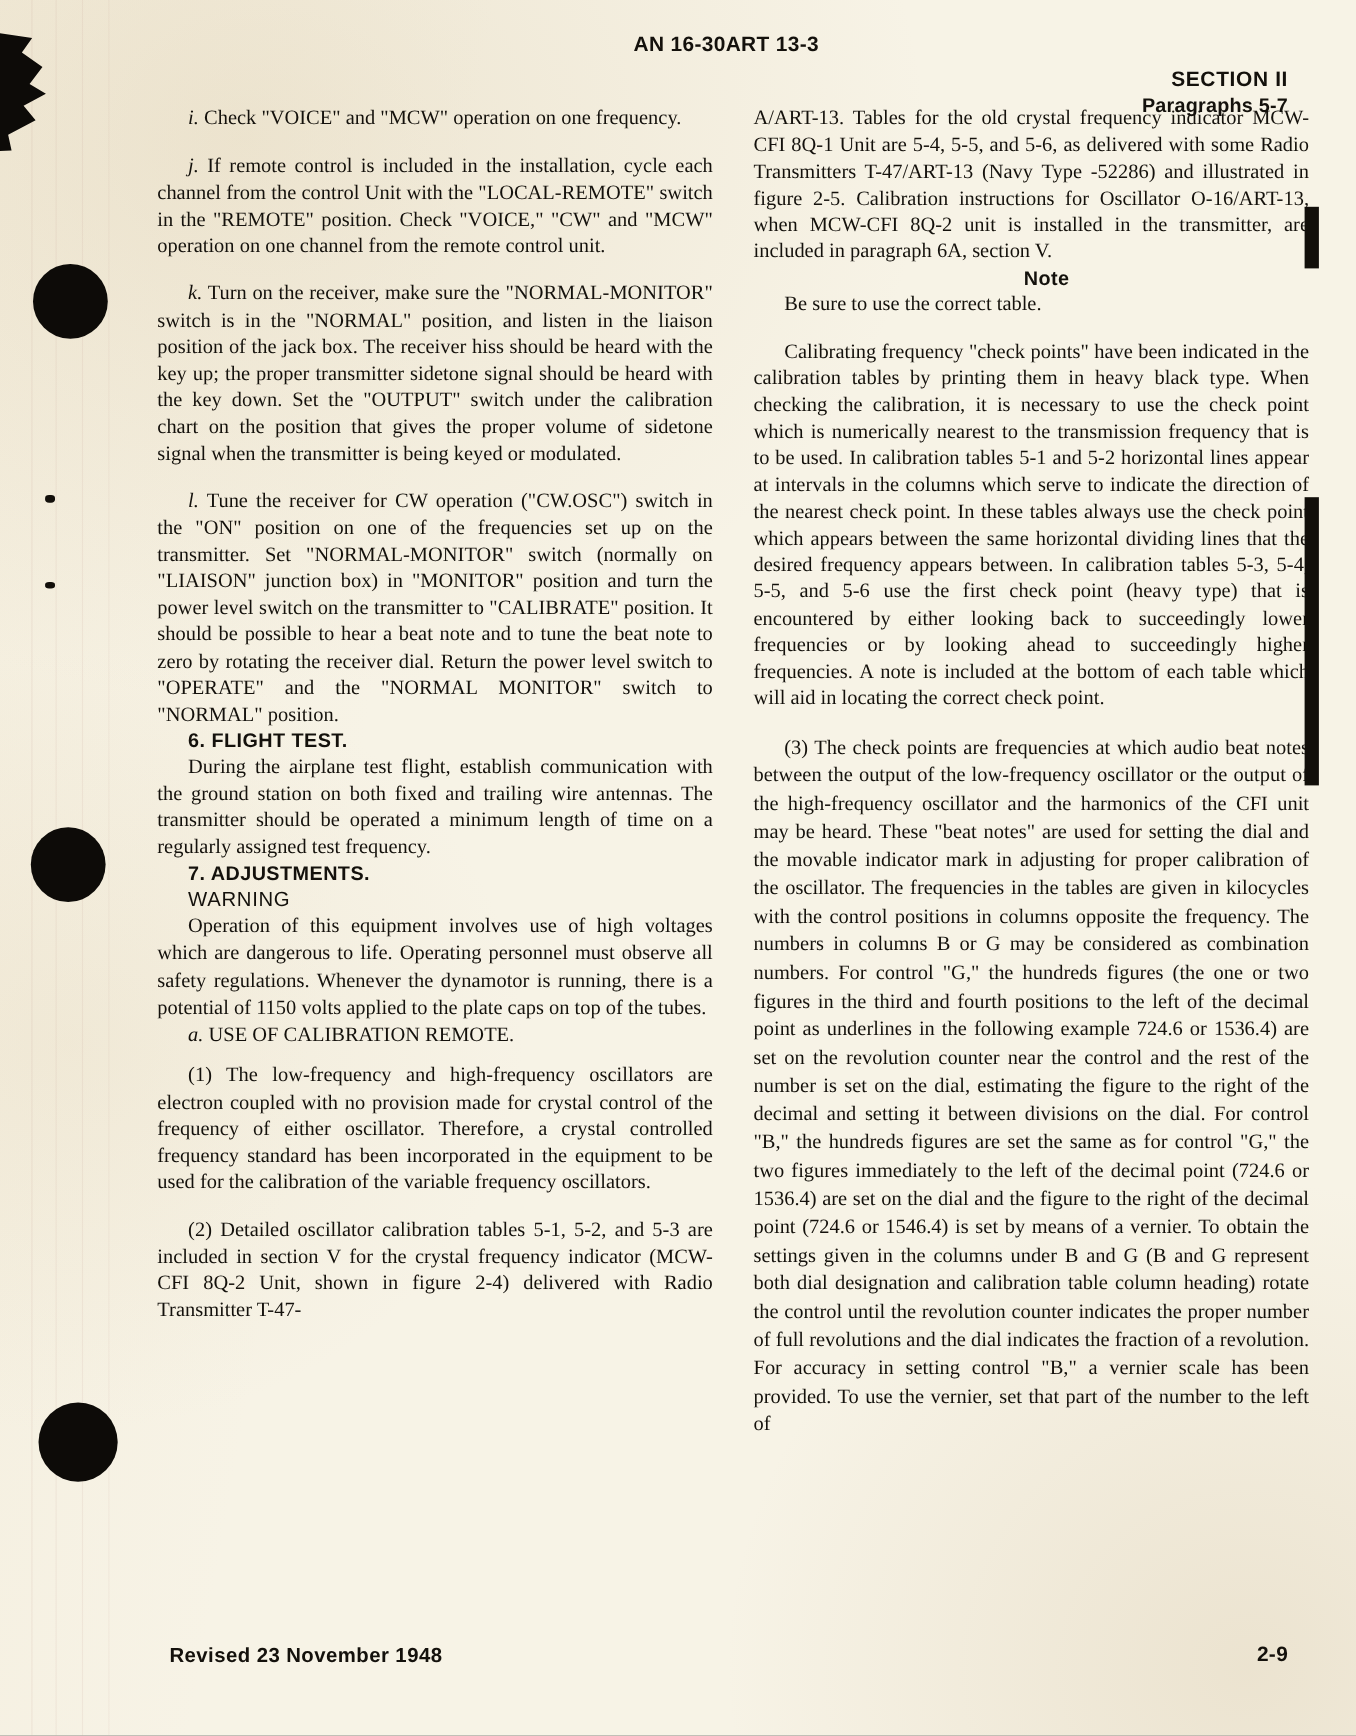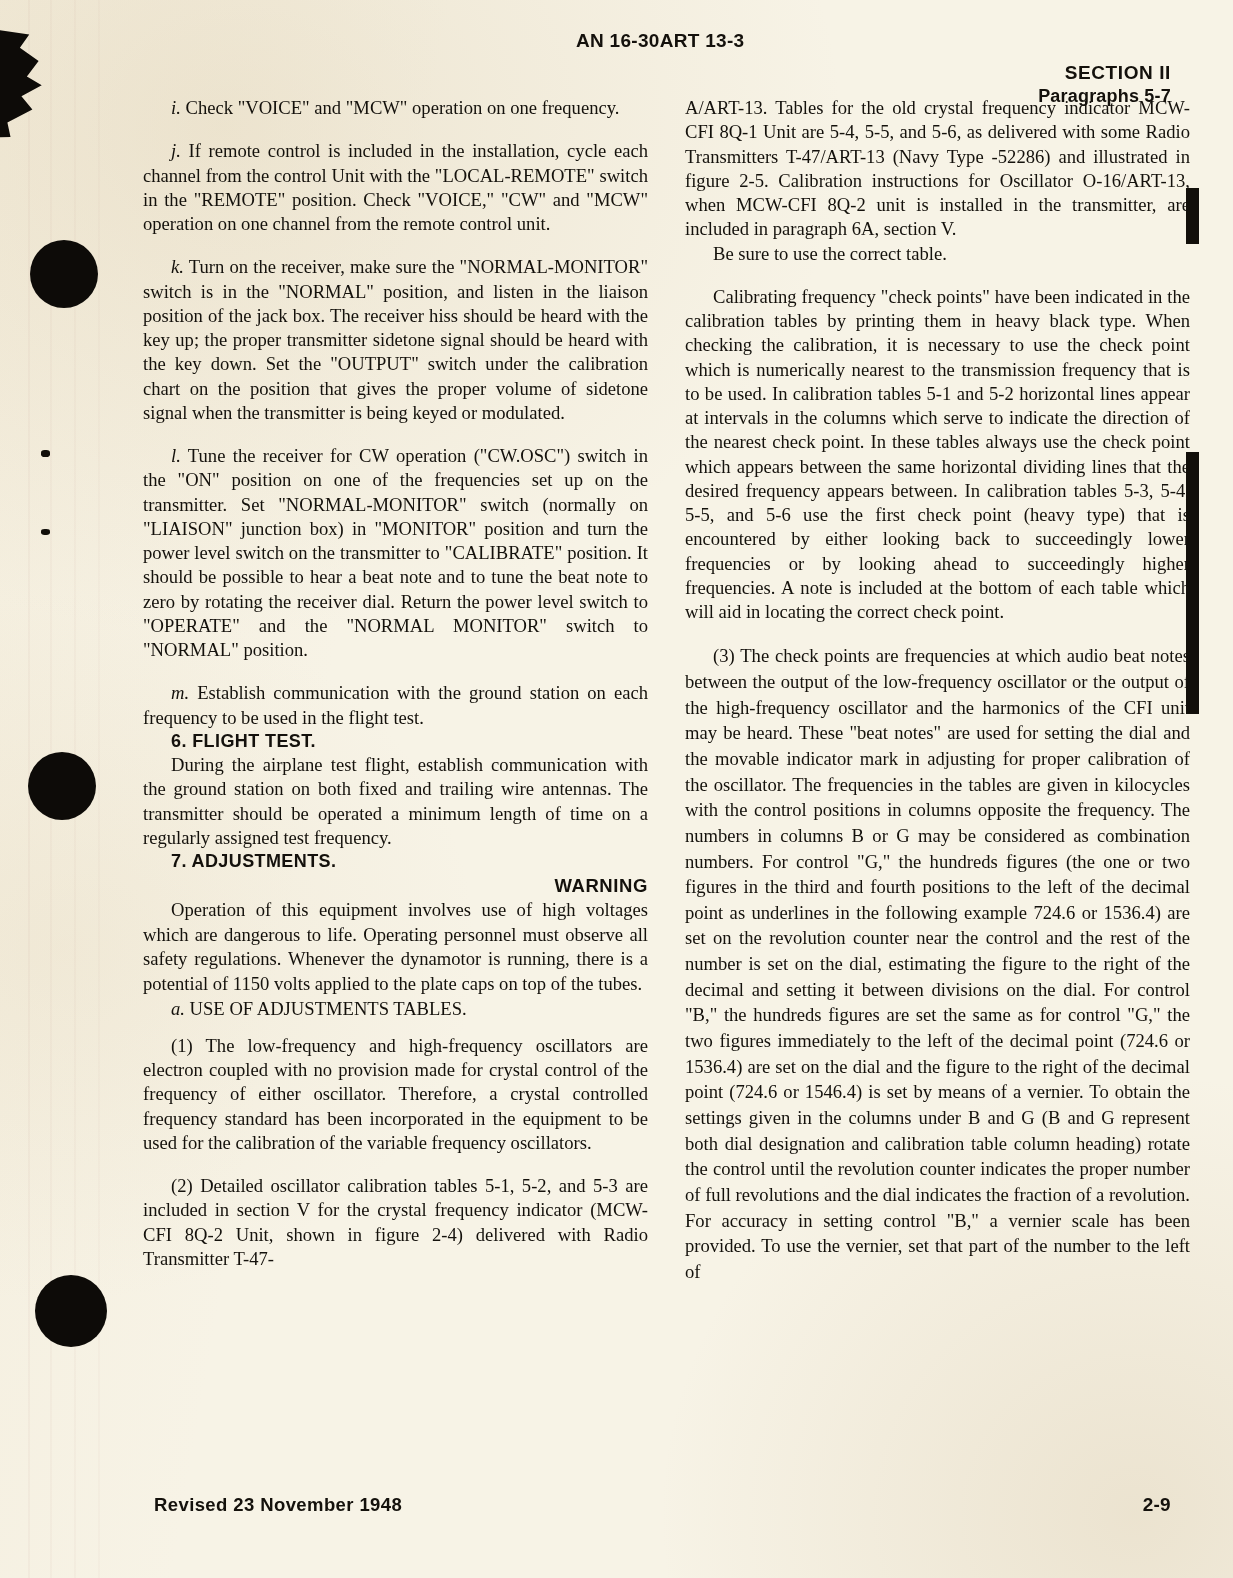--- a/index.html
+++ b/index.html
@@ -114,24 +114,24 @@
     font-family: "Liberation Sans", "DejaVu Sans", sans-serif;
     font-weight: bold;
     font-size: 18px;
     letter-spacing: 0.4px;
     text-indent: 0;
     margin-top: 24px;
     margin-bottom: 12px;
   }
   .warning-title {
     font-family: "Liberation Sans", "DejaVu Sans", sans-serif;
-    font-weight: bold;
+    font-weight: normal;
     font-size: 18.5px;
     letter-spacing: 0.6px;
-    text-align: right;
+    text-align: left;
     text-indent: 0;
     margin-top: 22px;
     margin-bottom: 13px;
   }
   .note-title {
     font-family: "Liberation Sans", "DejaVu Sans", sans-serif;
     font-weight: bold;
     font-size: 18px;
     letter-spacing: 0.4px;
     text-align: center;
@@ -205,43 +205,43 @@
   <div class="col col-left">
 
     <p><span class="it">i.</span><span> Check "VOICE" and "MCW" operation on one frequency.</span></p>
 
     <p class="gap"><span class="it">j.</span><span> If remote control is included in the installation, cycle each channel from the control Unit with the "LOCAL-REMOTE" switch in the "REMOTE" position. Check "VOICE," "CW" and "MCW" operation on one channel from the remote control unit.</span></p>
 
     <p class="gap"><span class="it">k.</span><span> Turn on the receiver, make sure the "NORMAL-MONITOR" switch is in the "NORMAL" position, and listen in the liaison position of the jack box. The receiver hiss should be heard with the key up; the proper transmitter sidetone signal should be heard with the key down. Set the "OUTPUT" switch under the calibration chart on the position that gives the proper volume of sidetone signal when the transmitter is being keyed or modulated.</span></p>
 
     <p class="gap"><span class="it">l.</span><span> Tune the receiver for CW operation ("CW.OSC") switch in the "ON" position on one of the frequencies set up on the transmitter. Set "NORMAL-MONITOR" switch (normally on "LIAISON" junction box) in "MONITOR" position and turn the power level switch on the transmitter to "CALIBRATE" position. It should be possible to hear a beat note and to tune the beat note to zero by rotating the receiver dial. Return the power level switch to "OPERATE" and the "NORMAL MONITOR" switch to "NORMAL" position.</span></p>
 
-    <p class="gap"><span class="it">m.</span><span> Establish communication with the ground station on each frequency to be used in the flight test.</span></p>
 
     <p class="head-num">6. FLIGHT TEST.</p>
 
     <p>During the airplane test flight, establish communication with the ground station on both fixed and trailing wire antennas. The transmitter should be operated a minimum length of time on a regularly assigned test frequency.</p>
 
     <p class="head-num">7. ADJUSTMENTS.</p>
 
     <p class="warning-title">WARNING</p>
 
     <p class="warning-body">Operation of this equipment involves use of high voltages which are dangerous to life. Operating personnel must observe all safety regulations. Whenever the dynamotor is running, there is a potential of 1150 volts applied to the plate caps on top of the tubes.</p>
 
-    <p class="subhead"><span class="it">a.</span><span> USE OF ADJUSTMENTS TABLES.</span></p>
+    <p class="subhead"><span class="it">a.</span><span> USE OF CALIBRATION REMOTE.</span></p>
 
     <p class="gap-sm">(1) The low-frequency and high-frequency oscillators are electron coupled with no provision made for crystal control of the frequency of either oscillator. Therefore, a crystal controlled frequency standard has been incorporated in the equipment to be used for the calibration of the variable frequency oscillators.</p>
 
     <p class="gap">(2) Detailed oscillator calibration tables 5-1, 5-2, and 5-3 are included in section V for the crystal frequency indicator (MCW-CFI 8Q-2 Unit, shown in figure 2-4) delivered with Radio Transmitter T-47-</p>
   </div>
 
   <div class="col col-right">
 
     <p class="cont">A/ART-13. Tables for the old crystal frequency indicator MCW-CFI 8Q-1 Unit are 5-4, 5-5, and 5-6, as delivered with some Radio Transmitters T-47/ART-13 (Navy Type -52286) and illustrated in figure 2-5. Calibration instructions for Oscillator O-16/ART-13, when MCW-CFI 8Q-2 unit is installed in the transmitter, are included in paragraph 6A, section V.</p>
 
+    <p class="note-title">Note</p>
 
     <p class="note-body">Be sure to use the correct table.</p>
 
     <p class="gap">Calibrating frequency "check points" have been indicated in the calibration tables by printing them in heavy black type. When checking the calibration, it is necessary to use the check point which is numerically nearest to the transmission frequency that is to be used. In calibration tables 5-1 and 5-2 horizontal lines appear at intervals in the columns which serve to indicate the direction of the nearest check point. In these tables always use the check point which appears between the same horizontal dividing lines that the desired frequency appears between. In calibration tables 5-3, 5-4, 5-5, and 5-6 use the first check point (heavy type) that is encountered by either looking back to succeedingly lower frequencies or by looking ahead to succeedingly higher frequencies. A note is included at the bottom of each table which will aid in locating the correct check point.</p>
 
     <p class="gap loose">(3) The check points are frequencies at which audio beat notes between the output of the low-frequency oscillator or the output of the high-frequency oscillator and the harmonics of the CFI unit may be heard. These "beat notes" are used for setting the dial and the movable indicator mark in adjusting for proper calibration of the oscillator. The frequencies in the tables are given in kilocycles with the control positions in columns opposite the frequency. The numbers in columns B or G may be considered as combination numbers. For control "G," the hundreds figures (the one or two figures in the third and fourth positions to the left of the decimal point as underlines in the following example 724.6 or 1536.4) are set on the revolution counter near the control and the rest of the number is set on the dial, estimating the figure to the right of the decimal and setting it between divisions on the dial. For control "B," the hundreds figures are set the same as for control "G," the two figures immediately to the left of the decimal point (724.6 or 1536.4) are set on the dial and the figure to the right of the decimal point (724.6 or 1546.4) is set by means of a vernier. To obtain the settings given in the columns under B and G (B and G represent both dial designation and calibration table column heading) rotate the control until the revolution counter indicates the proper number of full revolutions and the dial indicates the fraction of a revolution. For accuracy in setting control "B," a vernier scale has been provided. To use the vernier, set that part of the number to the left of</p>
   </div>
 
   <div class="change-bar" style="left:1186px; top:188px; height:56px;"></div>
   <div class="change-bar" style="left:1186px; top:452px; height:262px;"></div>

